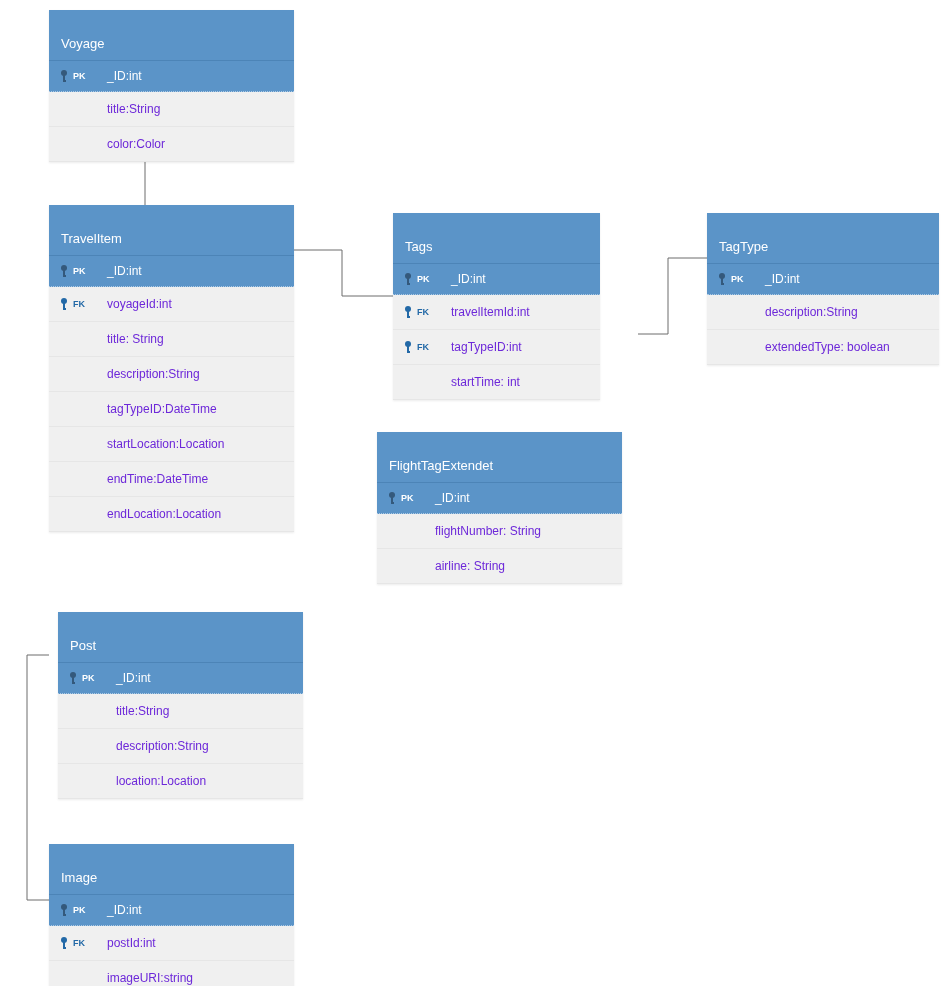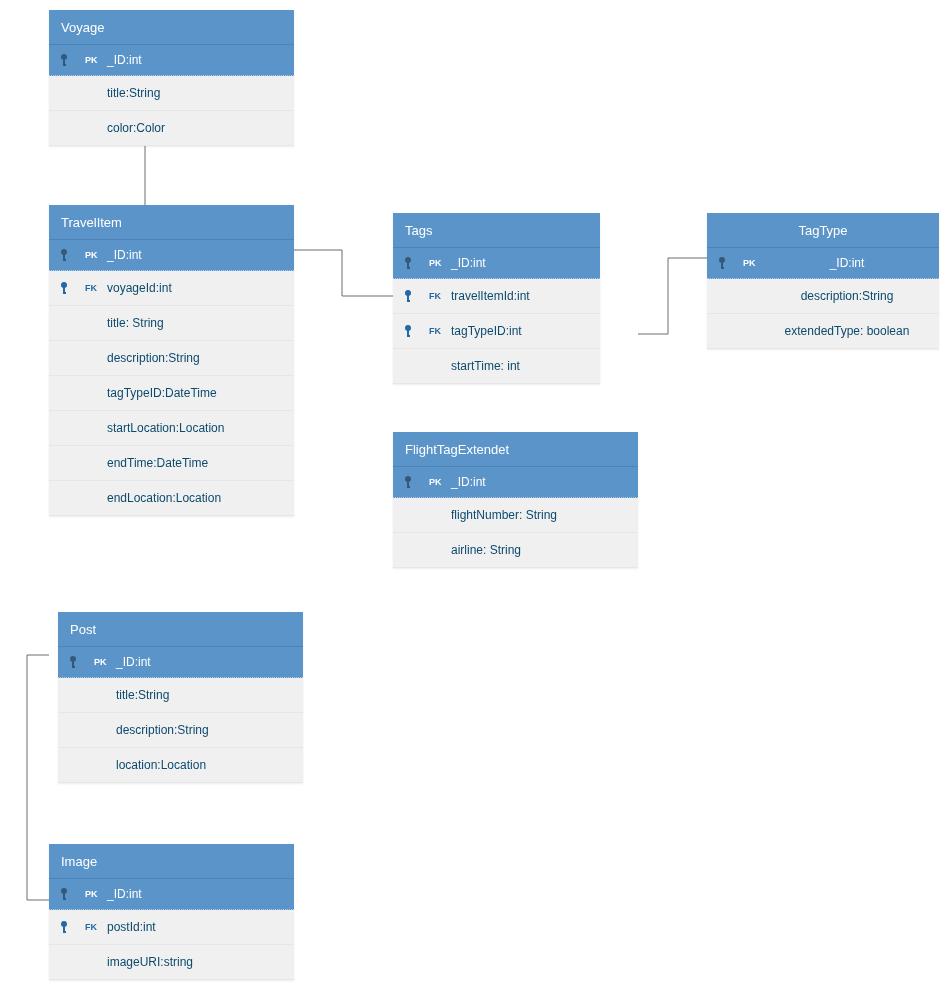--- a/index.html
+++ b/index.html
@@ -13,21 +13,21 @@
   }
   .entity {
     position: absolute;
     box-shadow: 0 1px 2px rgba(0,0,0,0.08);
     box-sizing: border-box;
   }
   .entity-title {
     background: #5b94c8;
     color: #fff;
     font-size: 13px;
-    padding: 10px 12px 9px 12px;
+    padding: 26px 12px 9px 12px;
     border-bottom: 1px solid #4c84b7;
   }
   .key-row {
     background: #5b94c8;
     color: #fff;
     font-size: 12px;
     border-bottom: 1px dotted rgba(255,255,255,0.5);
     display: flex;
     align-items: center;
     padding: 8px 10px;
@@ -44,42 +44,42 @@
   .attr-row.fk {
     color: #2369a7;
   }
   .attr-row:last-child {
     border-bottom: 1px solid #e6e6e6;
   }
   .icon-col {
     width: 48px;
     display: flex;
     align-items: center;
-    gap: 16px;
+    gap: 4px;
   }
   .key-icon {
     width: 10px;
     height: 14px;
     display: inline-block;
     position: relative;
   }
   .key-icon svg {
     display: block;
   }
   .key-tag {
     font-size: 9px;
     font-weight: 600;
   }
   .key-row .key-tag { color: #fff; }
   .attr-row .key-tag { color: #2369a7; }
   .field-text {
     flex: 1;
   }
   .key-row .field-text { color: #fff; }
-  .attr-row .field-text { color: #0c4a6e; }
+  .attr-row .field-text { color: #6d28d9; }
   svg.connector {
     position: absolute;
     pointer-events: none;
     overflow: visible;
   }
   svg.connector line, svg.connector polyline {
     stroke: #6c6c6c;
     stroke-width: 1;
     fill: none;
   }
@@ -217,21 +217,21 @@
       <span class="key-tag">FK</span>
     </span>
     <span class="field-text">tagTypeID:int</span>
   </div>
   <div class="attr-row">
       <span class="icon-col"></span>
       <span class="field-text">startTime: int</span>
     </div>
 </div>
 
-<div class="entity" style="left:707px; top:213px; width:232px;text-align:center;">
+<div class="entity" style="left:707px; top:213px; width:232px;">
   <div class="entity-title"><span>TagType</span></div>
   <div class="key-row">
     <span class="icon-col">
       <span class="key-icon">
         <svg width="10" height="14" viewBox="0 0 10 14">
             <circle cx="5" cy="4" r="3" fill="#34597c"></circle>
             <rect x="4" y="6" width="2" height="7" fill="#34597c"></rect>
             <rect x="4" y="11" width="3" height="2" fill="#34597c"></rect>
           </svg>
       </span>
@@ -242,21 +242,21 @@
   <div class="attr-row">
       <span class="icon-col"></span>
       <span class="field-text">description:String</span>
     </div>
   <div class="attr-row">
       <span class="icon-col"></span>
       <span class="field-text">extendedType: boolean</span>
     </div>
 </div>
 
-<div class="entity" style="left:393px; top:432px; width:245px;">
+<div class="entity" style="left:377px; top:432px; width:245px;">
   <div class="entity-title"><span>FlightTagExtendet</span></div>
   <div class="key-row">
     <span class="icon-col">
       <span class="key-icon">
         <svg width="10" height="14" viewBox="0 0 10 14">
             <circle cx="5" cy="4" r="3" fill="#34597c"></circle>
             <rect x="4" y="6" width="2" height="7" fill="#34597c"></rect>
             <rect x="4" y="11" width="3" height="2" fill="#34597c"></rect>
           </svg>
       </span>

